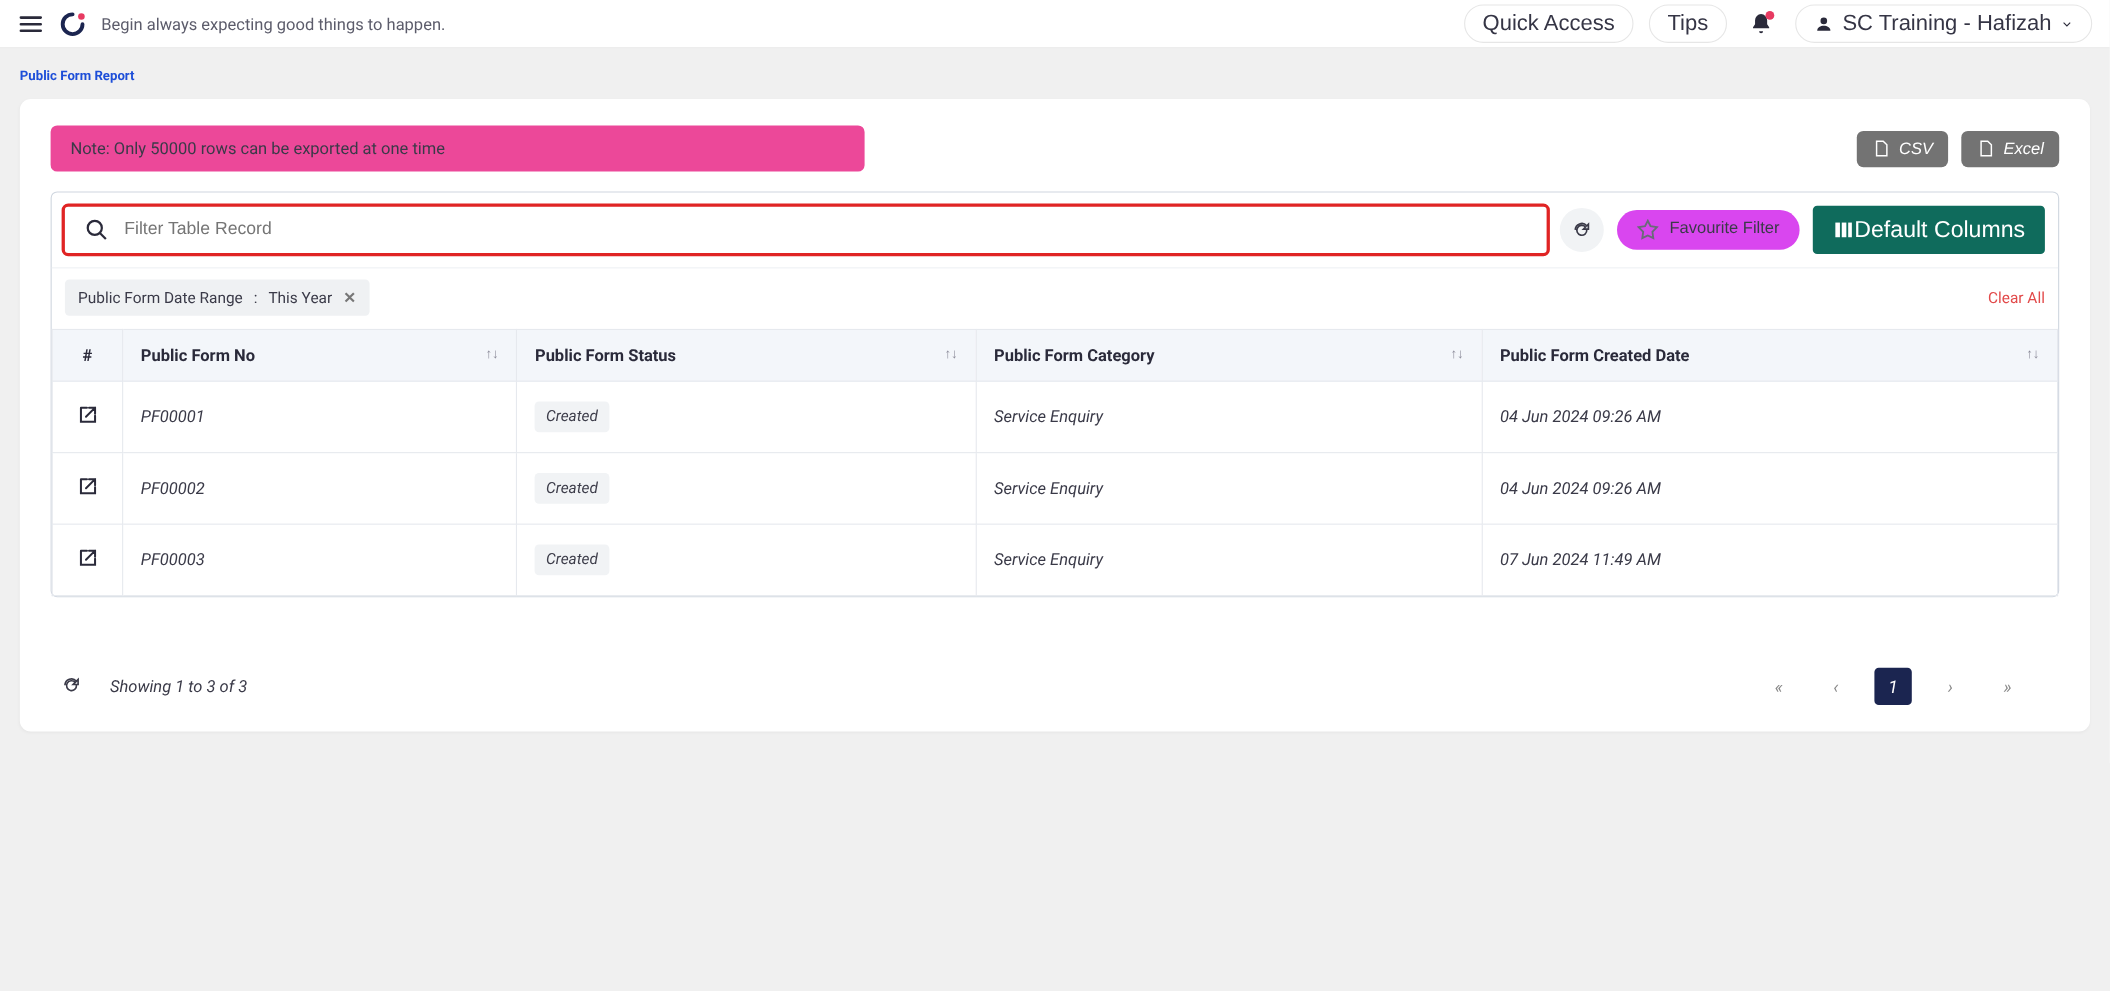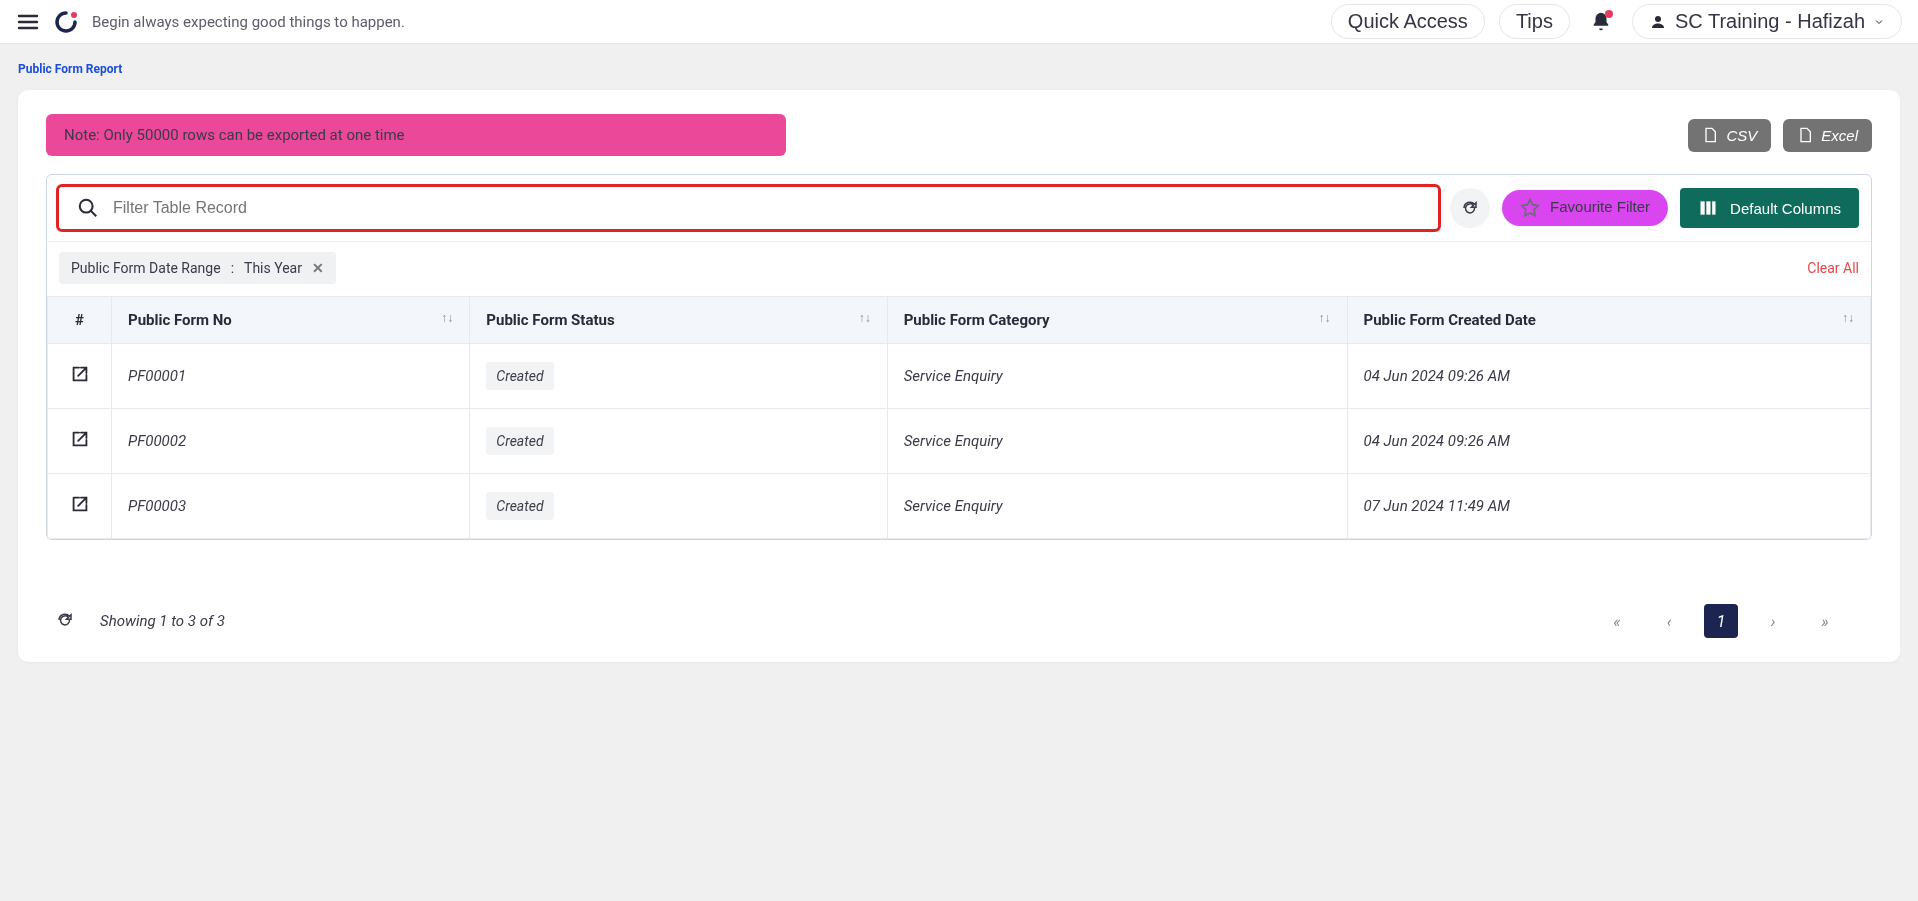--- a/index.html
+++ b/index.html
@@ -20,21 +20,21 @@
     .note-box { background:#ec4899; border-radius:6px; padding:12px 18px; font-size:15px; color:#3a3a48; flex:1; max-width:740px; }
     .top-spacer { flex:1; }
     .btn-blue { background:#737373; color:#fff; border:none; border-radius:6px; padding:8px 14px; font-size:15px; display:flex; align-items:center; gap:8px; cursor:pointer;font-style:italic; }
     .table-card { border:1px solid #cfd6df; border-radius:6px; }
     .filter-row { display:flex; align-items:center; padding:12px; gap:12px; }
     .search-wrap { flex:1; display:flex; align-items:center; gap:14px; border:1px solid #d4d9e0; border-radius:6px; padding:10px 18px; }
     .search-highlight { border:3px solid #e02424; margin:-3px; }
     .search-input { border:none; outline:none; font-size:16px; color:#a16207; width:200px; }
     .icon-btn { width:40px; height:40px; border-radius:50%; background:#f1f3f5; display:flex; align-items:center; justify-content:center; cursor:pointer; }
     .fav-btn { background:#d946ef; border:none; border-radius:22px; padding:8px 18px; display:flex; gap:10px; font-size:15px; color:#3a3a48; cursor:pointer; }
-    .default-cols-btn { background:#0f6b5c; color:#fff; border:none; border-radius:4px; padding:10px 18px; display:flex; align-items:center; gap:12px; font-size:15px; cursor:pointer; }
+    .default-cols-btn { background:#0f6b5c; color:#fff; border:none; border-radius:4px; padding:10px 18px; display:flex; align-items:center; gap:0; font-size:21px; cursor:pointer; }
     .chips-row { display:flex; align-items:center; padding:10px 12px 12px 12px; border-top:1px solid #eef1f4; }
     .chip { background:#eff1f3; border-radius:4px; padding:8px 12px; font-size:14px; color:#3a3a48; display:flex; align-items:center; gap:10px; }
     .chip .close { color:#777; font-weight:700; cursor:pointer; }
     .clear-all { margin-left:auto; color:#e24a4a; font-size:14px; cursor:pointer; }
     table { width:100%; border-collapse:collapse; }
     thead th { background:#f3f6fa; text-align:left; padding:14px 16px; font-size:15px; color:#2a2a3a; border:1px solid #e6e9ee; font-weight:700; }
     tbody td { padding:18px 16px; font-size:15px; color:#3a3a48; border:1px solid #e6e9ee; vertical-align:middle;font-style:italic; }
     .sort-arrows { float:right; color:#8a8a98; font-size:12px; }
     .status-pill { background:#f1f3f5; border-radius:4px; padding:6px 10px; font-size:14px; color:#3d3d4a; display:inline-block; }
     .open-icon-cell { text-align:center; width:64px; }

